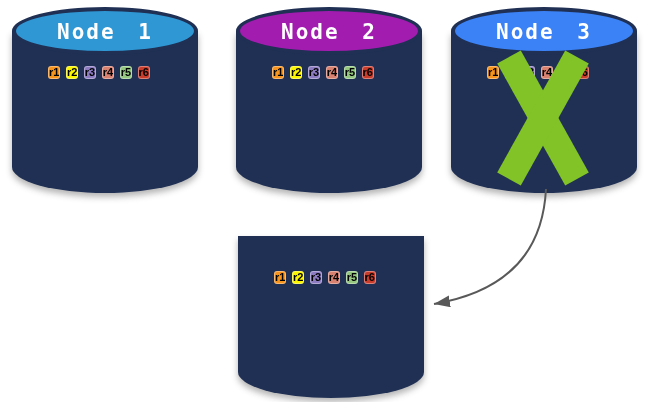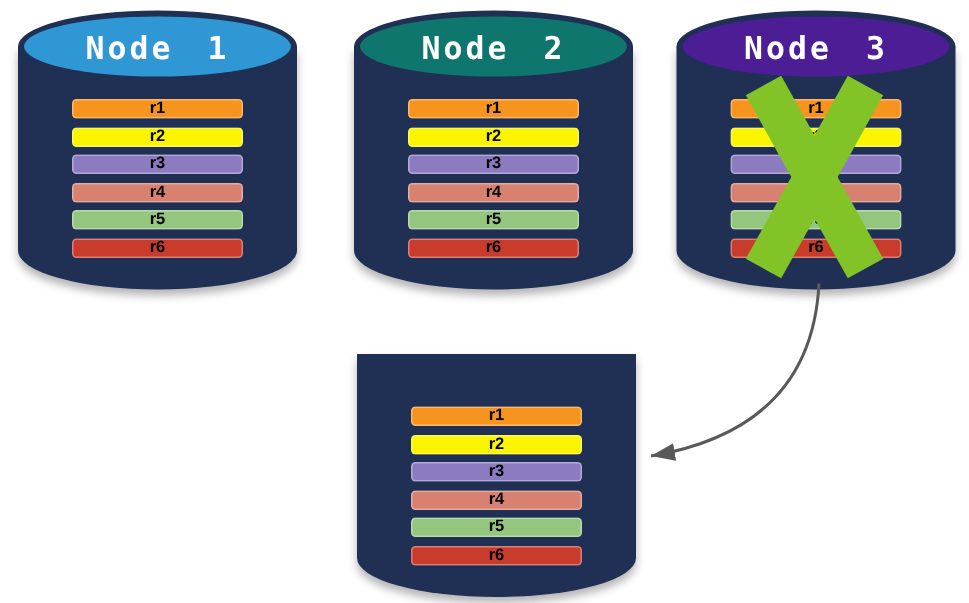--- a/index.html
+++ b/index.html
@@ -38,21 +38,21 @@
     font-weight:bold;
     font-size:21px;
     letter-spacing:2px;
     word-spacing:8px;
     padding-top:1px;
     white-space:nowrap;
   }
 
   .replicas {
     position:absolute; left:36px; top:59px; width:114px;
-    display:flex; flex-direction:column; gap:5.5px;
+    display:flex; flex-direction:row; gap:5.5px;
     z-index:3;
   }
   .replica {
     height:13px;
     border-radius:3px;
     border:1px solid rgba(255,255,255,.35);
     box-sizing:border-box;
     display:flex; align-items:center; justify-content:center;
   }
   .rlabel {
@@ -99,21 +99,21 @@
           <span class="rlabel" style="color: rgb(0, 0, 0);">r5</span>
         </div>
       <div class="replica" style="background: rgb(201, 59, 43);">
           <span class="rlabel" style="color: rgb(0, 0, 0);">r6</span>
         </div>
     </div>
   </div>
 
   <div class="node node-2">
     <div class="cyl-body" style="background: rgb(31, 48, 84);"></div>
-    <div class="cyl-top" style="background: #0f766e; border-color: rgb(31, 48, 84);">
+    <div class="cyl-top" style="background: #a21caf; border-color: rgb(31, 48, 84);">
       <span class="node-label" style="color: rgb(255, 255, 255);">Node 2</span>
     </div>
     <div class="replicas">
       <div class="replica" style="background: rgb(247, 148, 30);">
           <span class="rlabel" style="color: rgb(0, 0, 0);">r1</span>
         </div>
       <div class="replica" style="background: rgb(251, 245, 0);">
           <span class="rlabel" style="color: rgb(0, 0, 0);">r2</span>
         </div>
       <div class="replica" style="background: rgb(141, 123, 193);">
@@ -126,21 +126,21 @@
           <span class="rlabel" style="color: rgb(0, 0, 0);">r5</span>
         </div>
       <div class="replica" style="background: rgb(201, 59, 43);">
           <span class="rlabel" style="color: rgb(0, 0, 0);">r6</span>
         </div>
     </div>
   </div>
 
   <div class="node node-3">
     <div class="cyl-body" style="background: rgb(31, 48, 84);"></div>
-    <div class="cyl-top" style="background: #4c1d95; border-color: rgb(31, 48, 84); justify-content: center;">
+    <div class="cyl-top" style="background: #3b82f6; border-color: rgb(31, 48, 84); justify-content: center;">
       <span class="node-label" style="color: rgb(255, 255, 255);">Node 3</span>
     </div>
     <div class="replicas">
       <div class="replica" style="background: rgb(247, 148, 30);">
           <span class="rlabel" style="color: rgb(0, 0, 0);">r1</span>
         </div>
       <div class="replica" style="background: rgb(251, 245, 0);">
           <span class="rlabel" style="color: rgb(0, 0, 0);">r2</span>
         </div>
       <div class="replica" style="background: rgb(141, 123, 193);">

